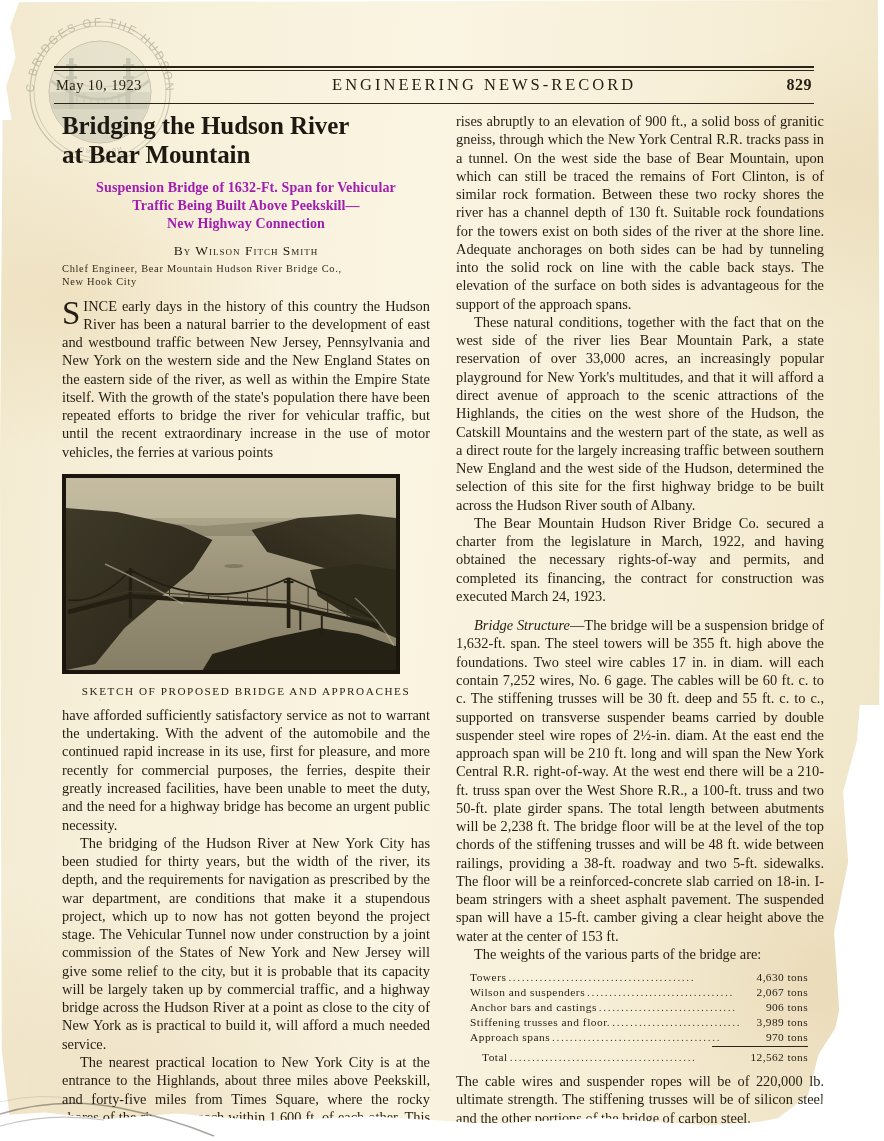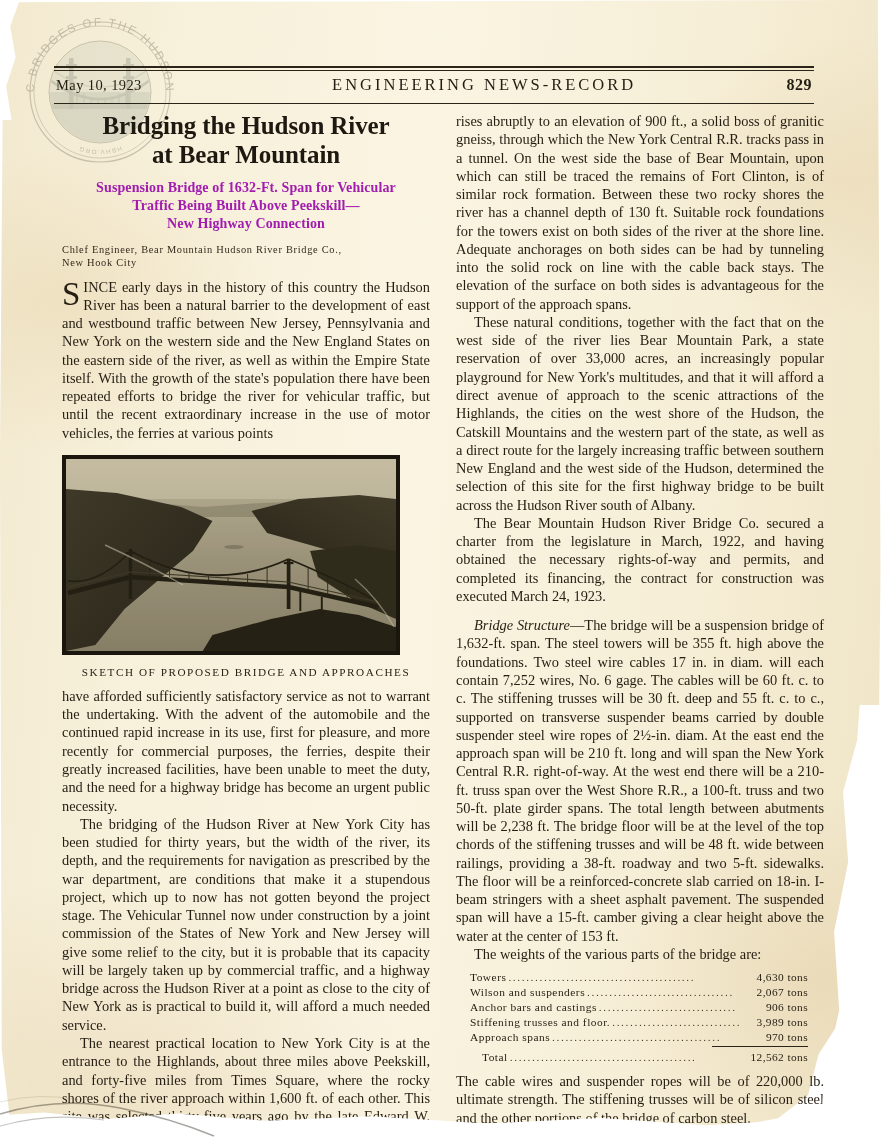--- a/index.html
+++ b/index.html
@@ -100,21 +100,21 @@
     left: 62px; top: 112px;
     width: 762px;
     display: flex;
     gap: 26px;
     color: #241d12;
   }
   .col { width: 368px; }
 
   
   #headline {
-    text-align: center;
+    text-align: left;
     font-family: "Liberation Serif", serif;
     font-weight: bold;
     font-size: 25px;
     line-height: 1.14;
     letter-spacing: -0.1px;
     margin: 0 0 10px 0;
     color: #1d1810;
   }
   #headline .l2 { display: block; }
 
@@ -331,20 +331,21 @@
         <span>Bridging the Hudson River</span>
         <span class="l2">at Bear Mountain</span>
       </h1>
 
       <h2 id="subhead">
         <span>Suspension Bridge of 1632-Ft. Span for Vehicular</span>
         <span>Traffic Being Built Above Peekskill—</span>
         <span>New Highway Connection</span>
       </h2>
 
+      <div id="byline">By Wilson Fitch Smith</div>
       <div id="affil">
         <span>Chlef Engineer, Bear Mountain Hudson River Bridge Co.,</span>
         <span>New Hook City</span>
       </div>
 
       <p class="body noindent" id="dropcap-para">
         <span id="dropcap">S</span><span>INCE early days in the history of this country the Hudson River has been a natural barrier to the development of east and westbound traffic between New Jersey, Pennsylvania and New York on the western side and the New England States on the eastern side of the river, as well as within the Empire State itself. With the growth of the state's population there have been repeated efforts to bridge the river for vehicular traffic, but until the recent extraordinary increase in the use of motor vehicles, the ferries at various points</span>
       </p>
 
       <figure id="figure">

